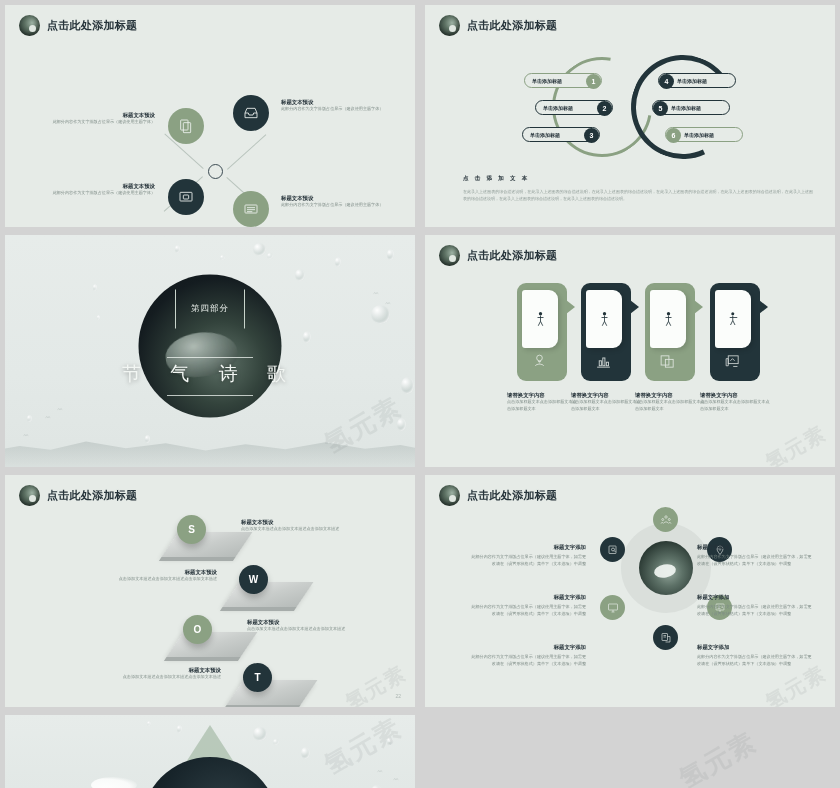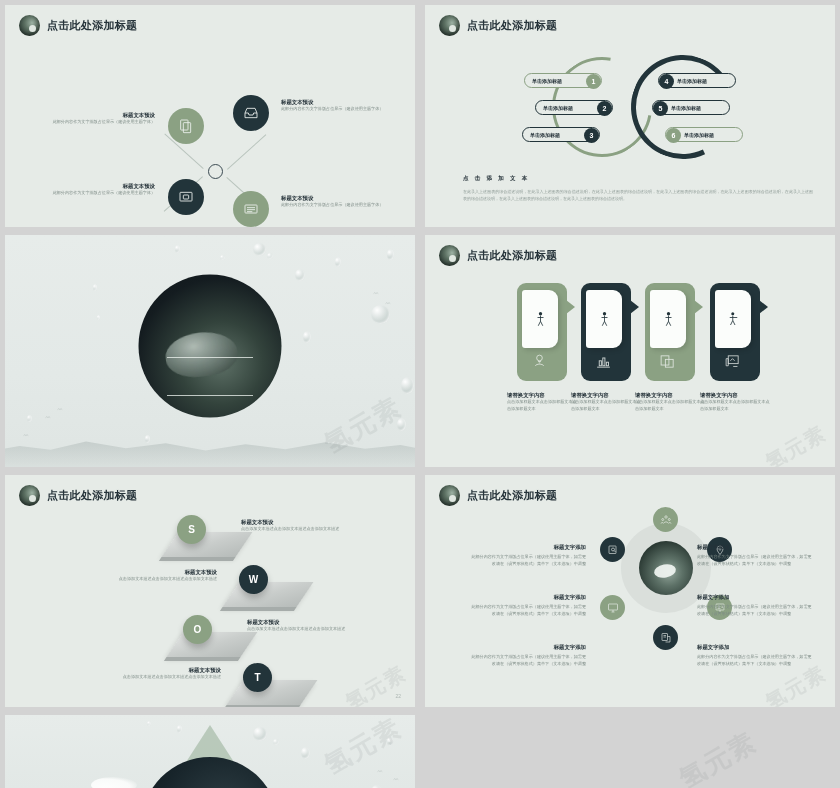--- a/index.html
+++ b/index.html
@@ -368,21 +368,25 @@
       <div class="bird" style="left:52px;top:162px;"><svg viewBox="0 0 12 6">
             <path d="M1 4 Q3 1 5 4 Q7 1 9 4"></path>
           </svg></div>
       <div class="bird" style="left:18px;top:188px;"><svg viewBox="0 0 12 6">
             <path d="M1 4 Q3 1 5 4 Q7 1 9 4"></path>
           </svg></div>
 
       <div class="s3-circle">
         <div class="s3-pebble"></div>
       </div>
+      <div class="s3-bracket">
+        <div class="s3-part">第四部分</div>
+      </div>
       <div class="s3-rule" style="top:52.5%;"></div>
+      <div class="s3-main">节 气 诗 歌</div>
       <div class="s3-rule" style="top:69%;"></div>
 
       <div class="s3-mtn"></div>
       <div class="wm big">氢元素</div>
     </div>
   </div>
 
   <div class="cell">
     <div class="slide">
       <div class="s-head">

